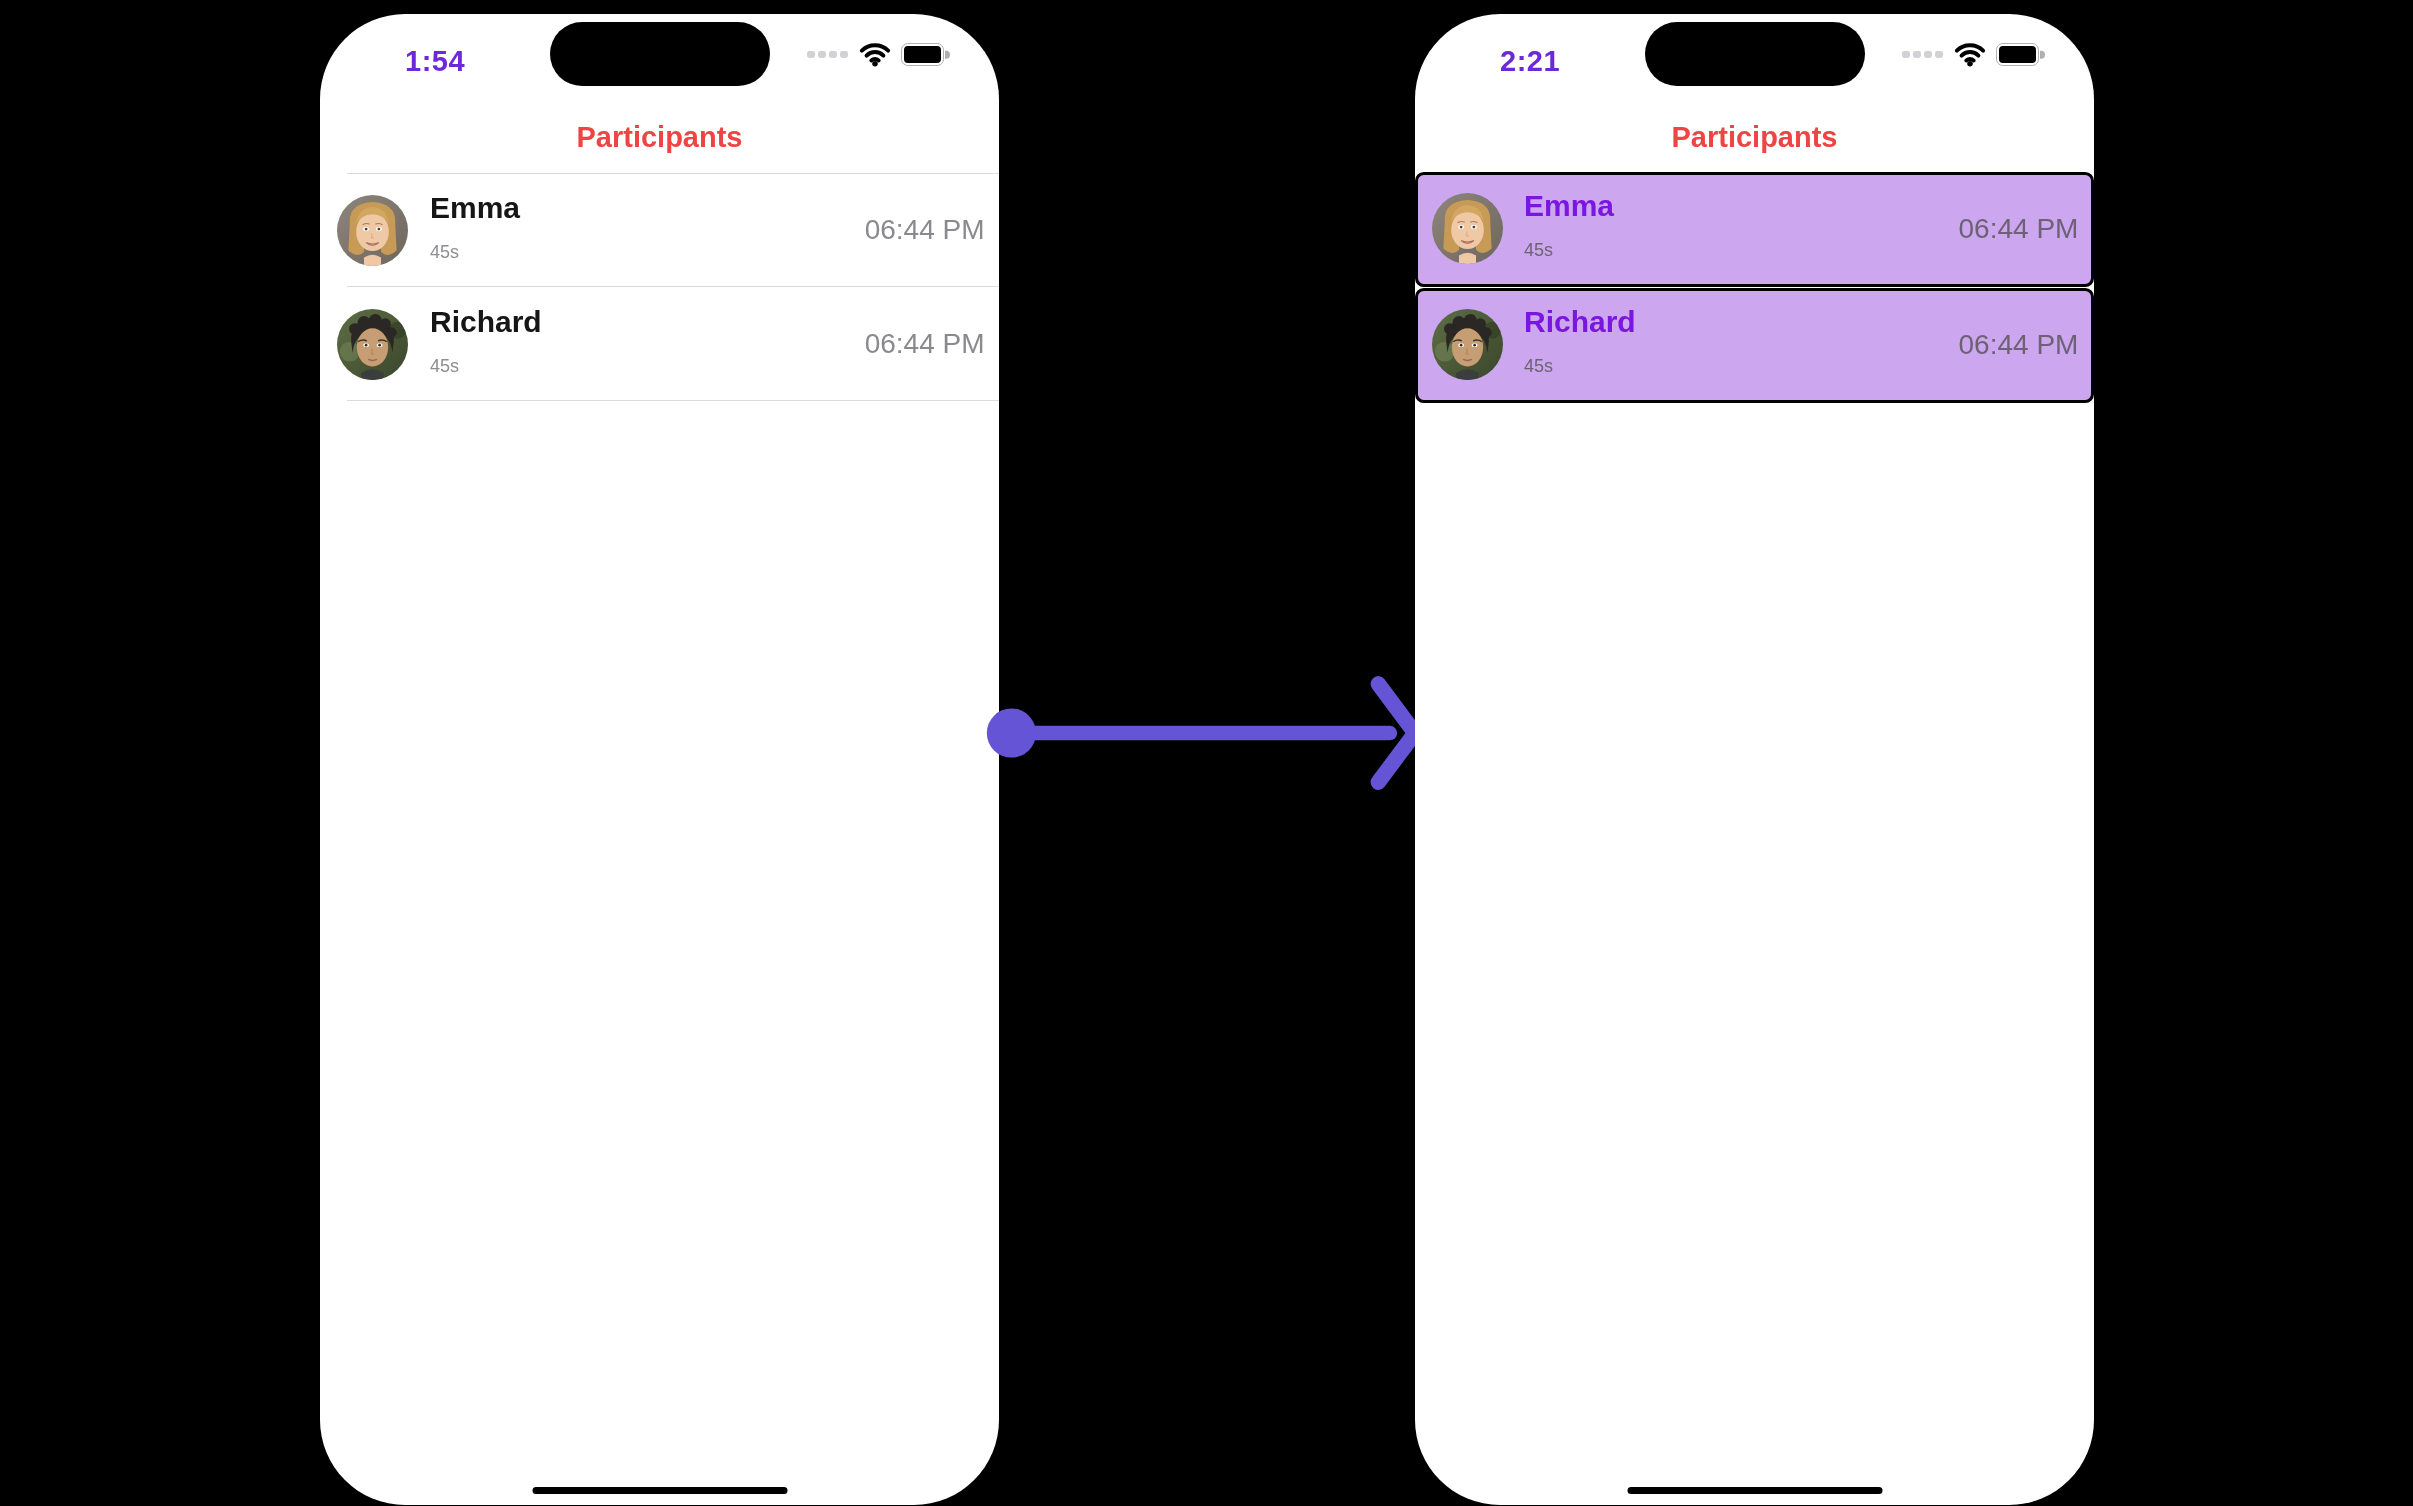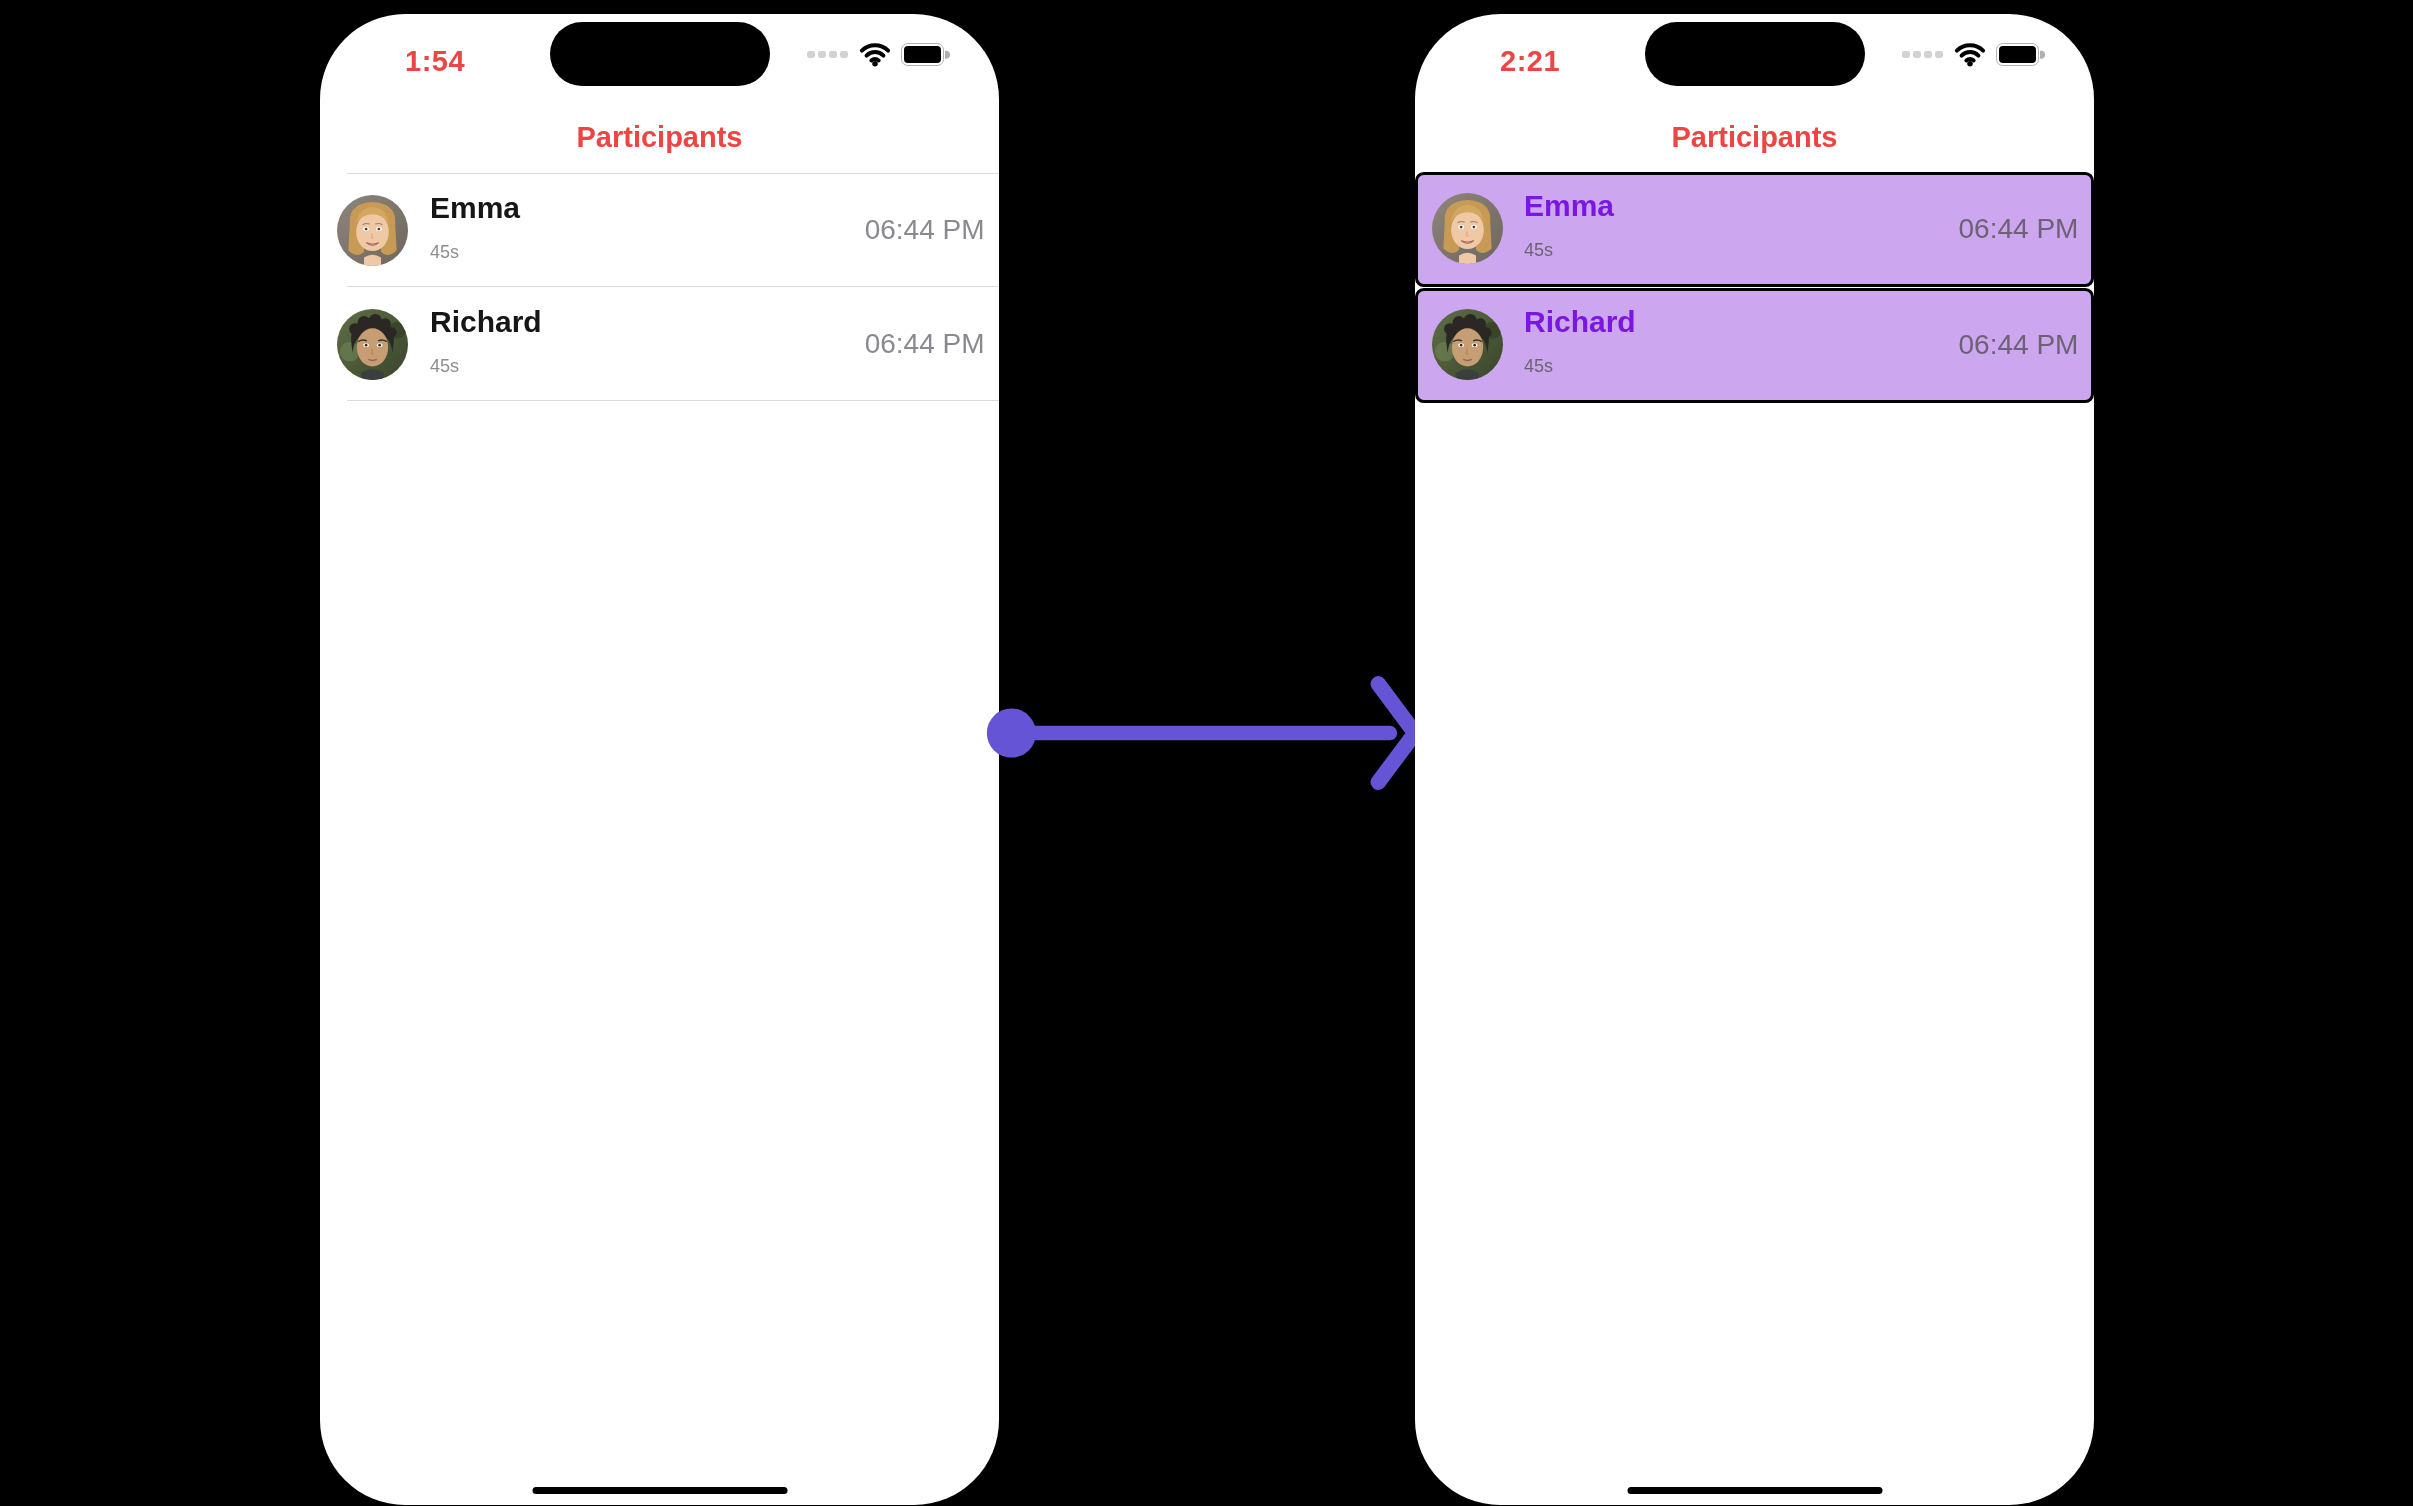--- a/index.html
+++ b/index.html
@@ -9,21 +9,21 @@
   
   .phone{position:absolute;top:13.5px;width:679px;height:1491px;background:#fff;
          border-radius:85px;overflow:hidden;}
   .phone-before{left:320px;}
   .phone-after{left:1379px;margin-left:36px;}
 
   .island{position:absolute;left:50%;transform:translateX(-50%);top:8.7px;
           width:220px;height:64px;background:#000;border-radius:34px;}
 
   .status-time{position:absolute;left:85px;top:31px;font-size:29px;font-weight:700;
-               color:#ef4444;letter-spacing:0.5px;}
+               color:#6d28d9;letter-spacing:0.5px;}
 
   .status-icons{position:absolute;top:0;right:48px;height:82px;
                 display:flex;align-items:center;gap:10.6px;}
   .cell-dots{display:flex;gap:3.4px;}
   .cell-dots span{width:7.7px;height:7.7px;border-radius:2.4px;background:#D2D2D6;}
   .batt{position:relative;width:41px;height:21px;border:1.9px solid #AFAFB4;border-radius:6.8px;margin-right:6.8px;}
   .batt-fill{position:absolute;inset:1.9px;background:#000;border-radius:3.9px;}
   .batt-nub{position:absolute;right:-6.3px;top:50%;transform:translateY(-50%);
             width:4.3px;height:8.7px;background:#AFAFB4;border-radius:0 3.9px 3.9px 0;}
 

